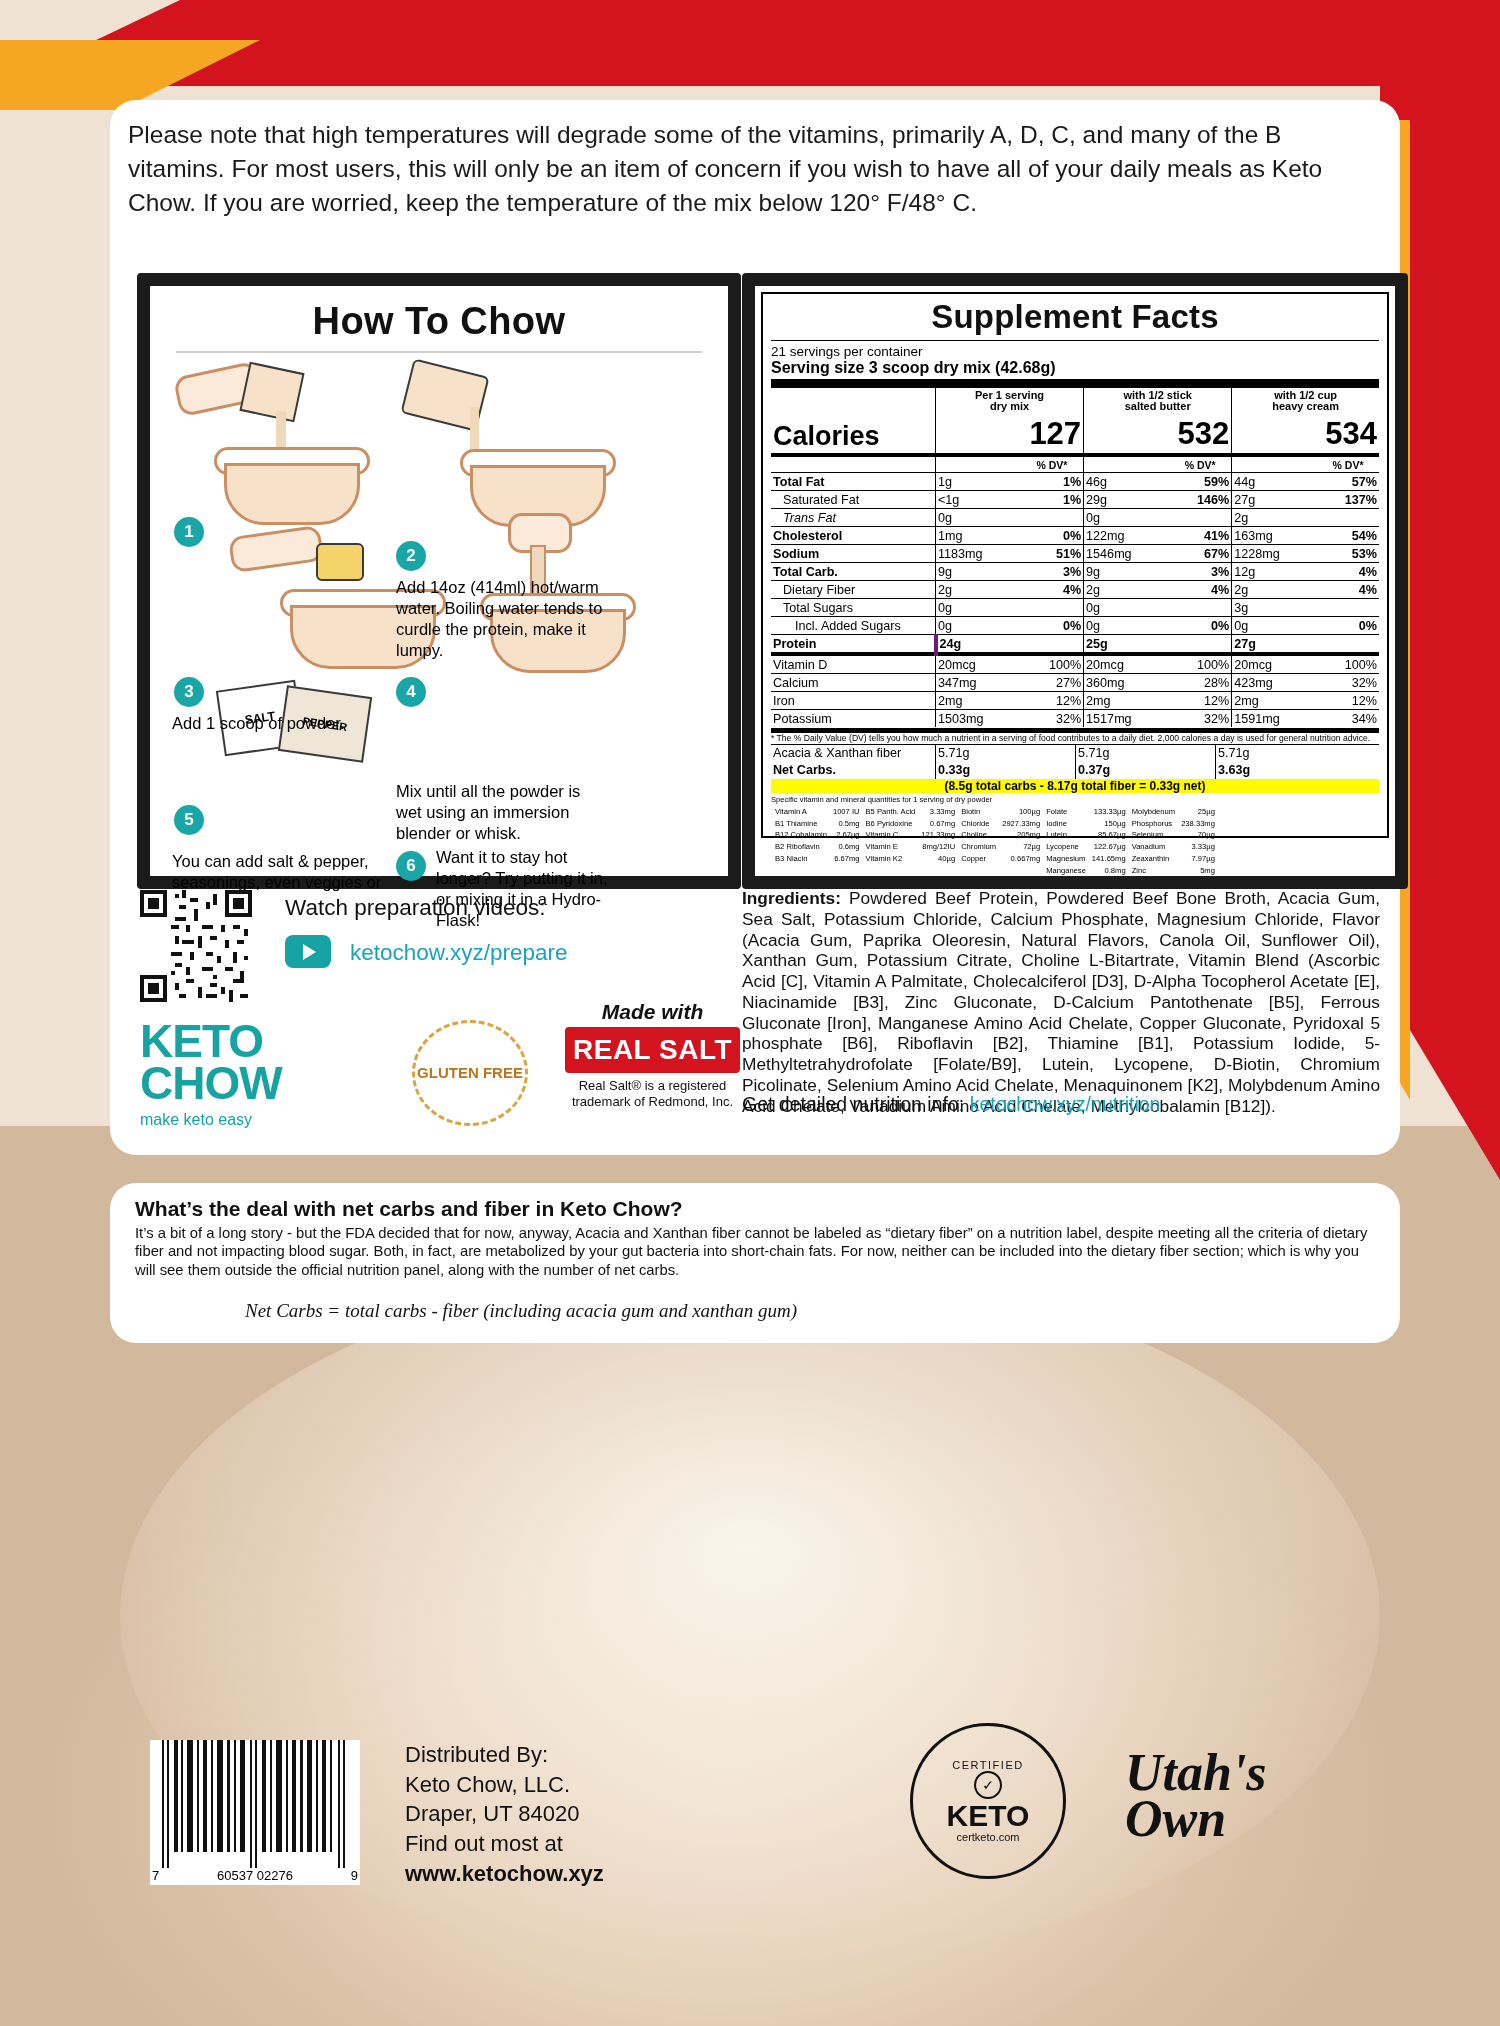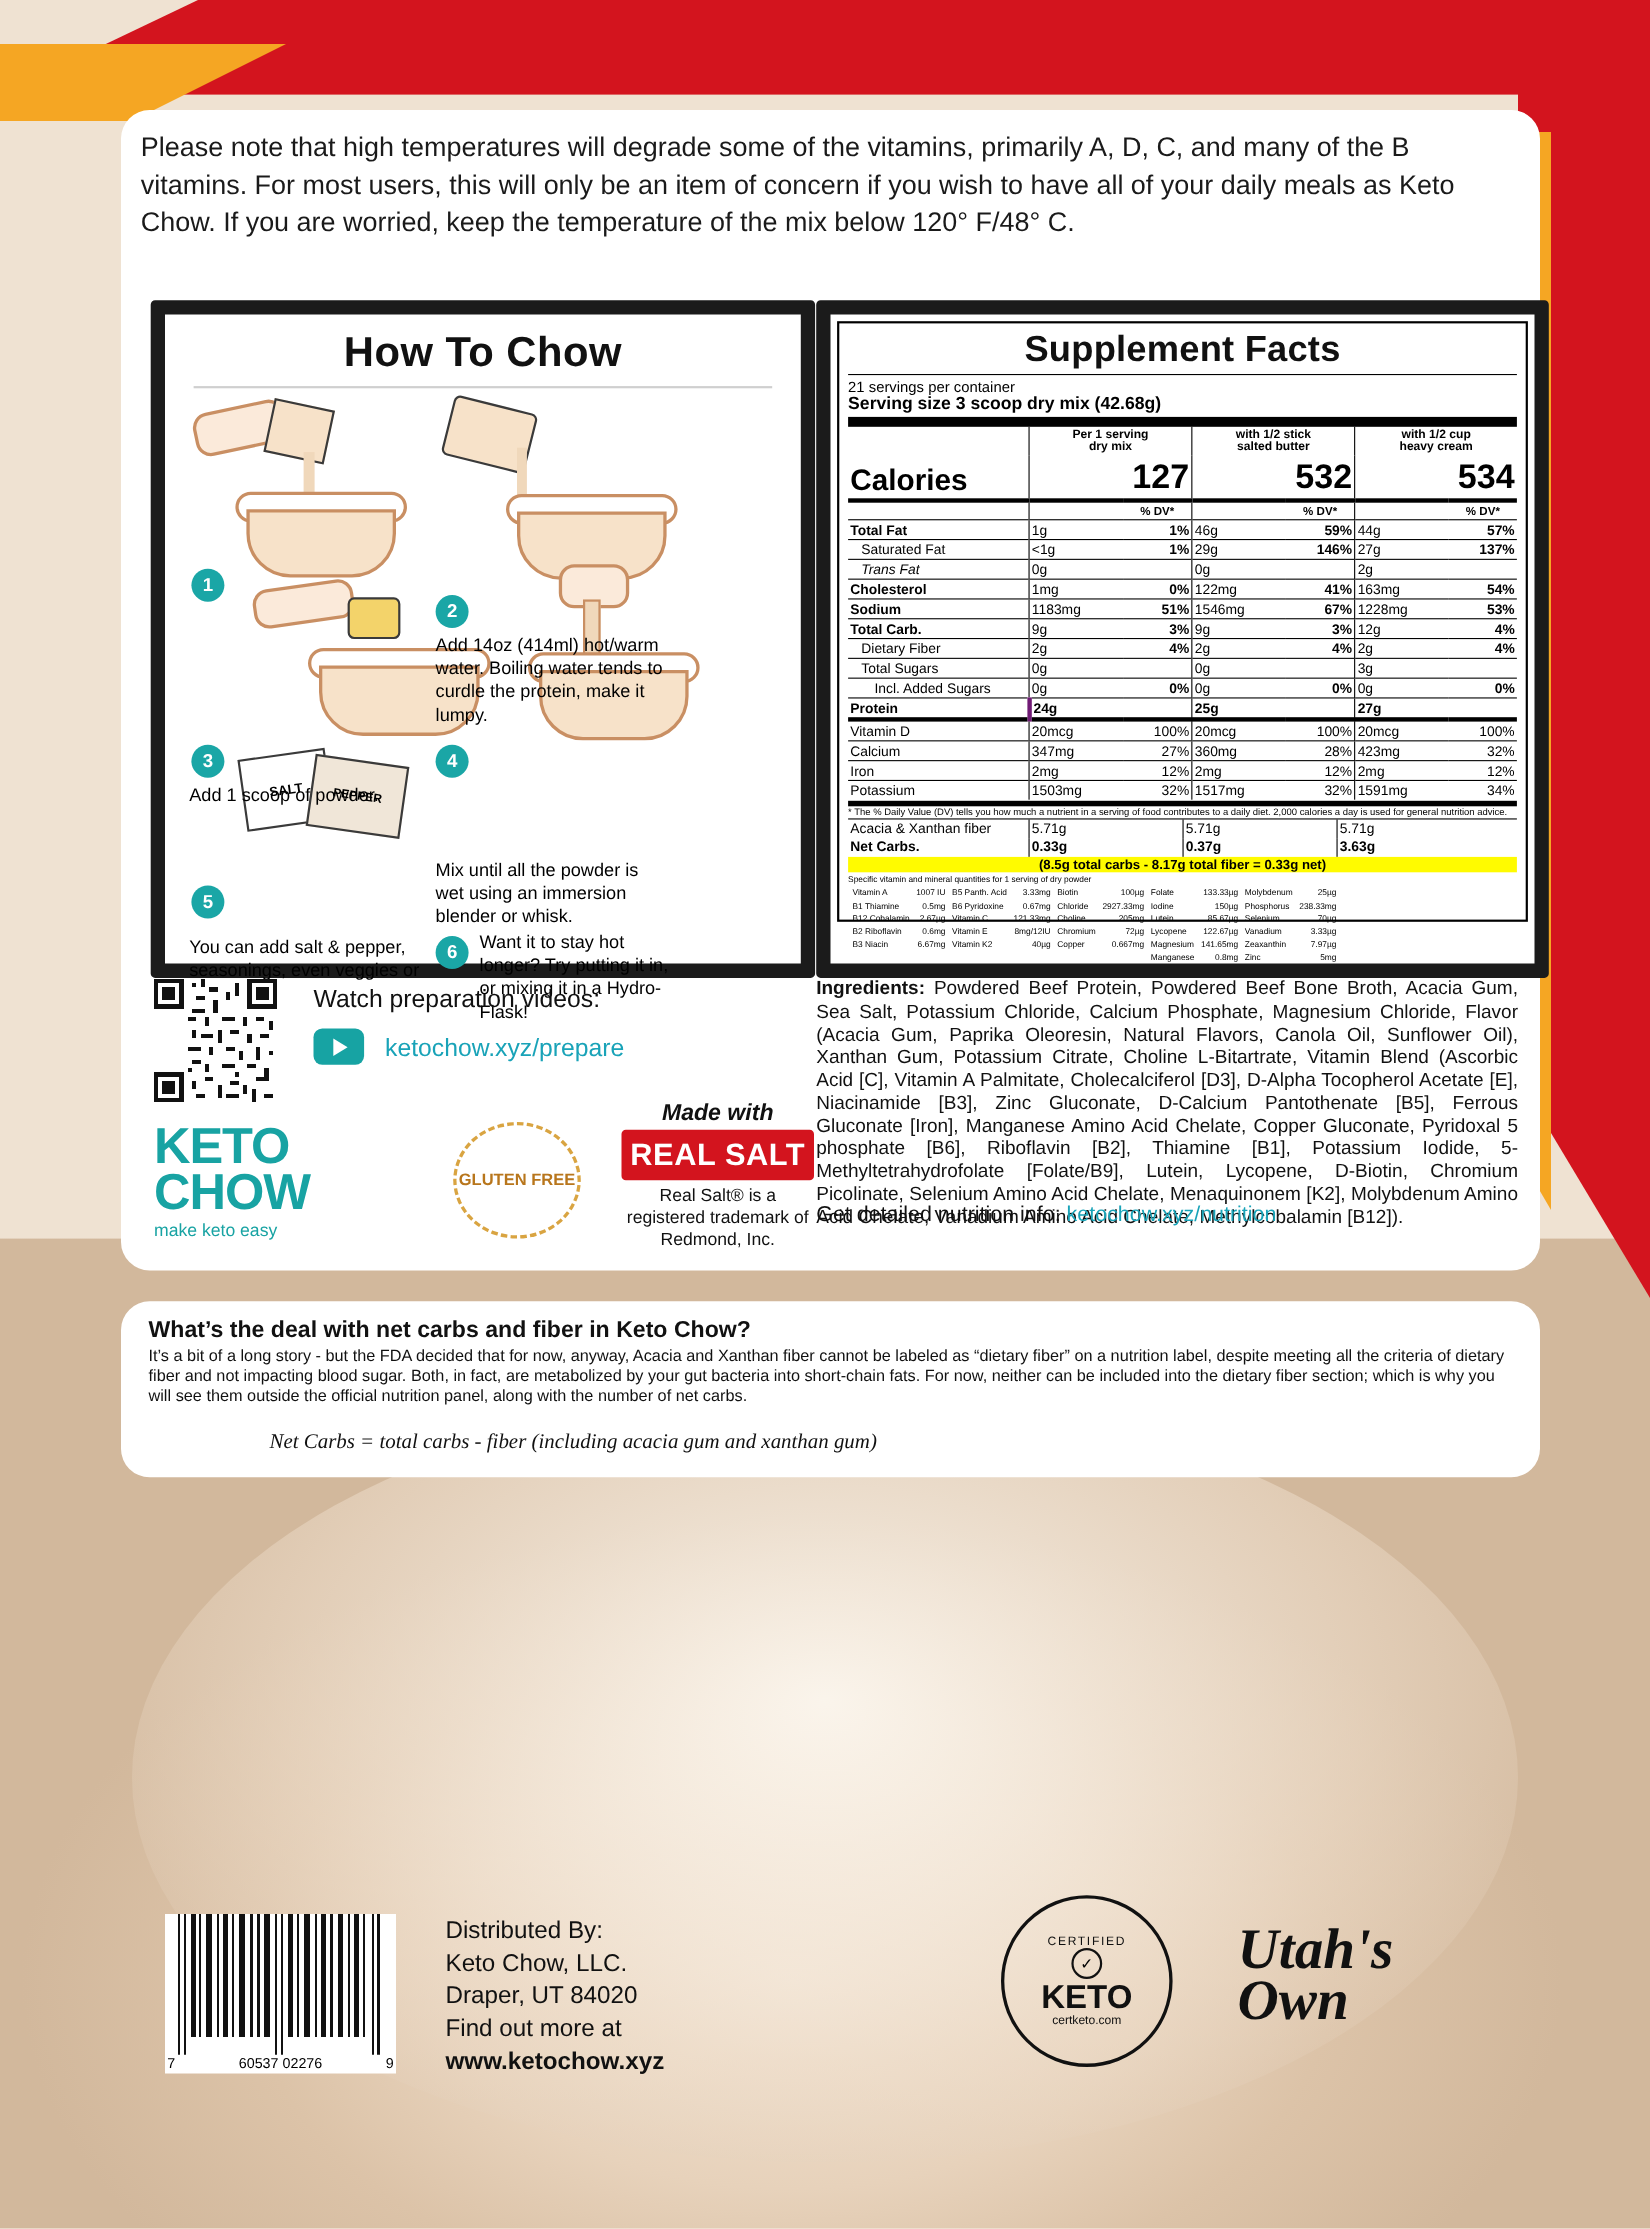--- a/index.html
+++ b/index.html
@@ -94,21 +94,21 @@
   .kclogo{position:absolute;left:140px;top:1020px;width:250px;}
   .kc-main{font-size:46px;font-weight:bold;color:#18a3a3;line-height:.92;letter-spacing:-1px;}
   .kc-sub{font-size:16px;color:#18a3a3;margin-top:6px;}
   .gf{position:absolute;left:412px;top:1020px;width:110px;height:100px;border-radius:50%;
       border:3px dashed #d9a441;display:flex;align-items:center;justify-content:center;text-align:center;}
   .gf span{font-size:15px;font-weight:bold;color:#b8761c;line-height:1.05;}
   .realsalt{position:absolute;left:565px;top:1000px;width:175px;text-align:center;}
   .rs-box{background:#d3141e;color:#fff;font-size:28px;font-weight:bold;padding:7px 4px;border-radius:4px;
       letter-spacing:.5px;}
   .madewith{font-size:21px;font-style:italic;font-weight:bold;color:#111;margin-bottom:3px;}
-  .rs-note{font-size:16px;color:#111;margin-top:5px;line-height:1.25;}
+  .rs-note{font-size:13px;color:#111;margin-top:5px;line-height:1.25;}
 
   
   .nc-title{position:absolute;left:135px;top:1197px;font-size:21px;font-weight:bold;color:#111;}
   .nc-body{position:absolute;left:135px;top:1224px;width:1240px;font-size:14.8px;line-height:1.25;color:#111;}
   .nc-eq{position:absolute;left:245px;top:1300px;font-size:19px;font-style:italic;font-weight:normal;color:#111;
       font-family:"Liberation Serif", serif;}
 
   
   .barcode{position:absolute;left:150px;top:1740px;width:210px;height:145px;background:#fff;}
   .bars{position:absolute;left:8px;top:0;width:194px;height:128px;}
@@ -608,21 +608,21 @@
     <span>7</span>
     <span>60537 02276</span>
     <span>9</span>
   </div>
 </div>
 
 <div class="dist">
   <div>Distributed By:</div>
   <div>Keto Chow, LLC.</div>
   <div>Draper, UT 84020</div>
-  <div>Find out more at</div>
+  <div>Find out most at</div>
   <div style="font-weight:bold;">www.ketochow.xyz</div>
 </div>
 
 <div class="certketo">
   <div class="ck-top">CERTIFIED</div>
   <div class="ck-check">✓</div>
   <div class="ck-mid">KETO</div>
   <div class="ck-bot">certketo.com</div>
 </div>
 

